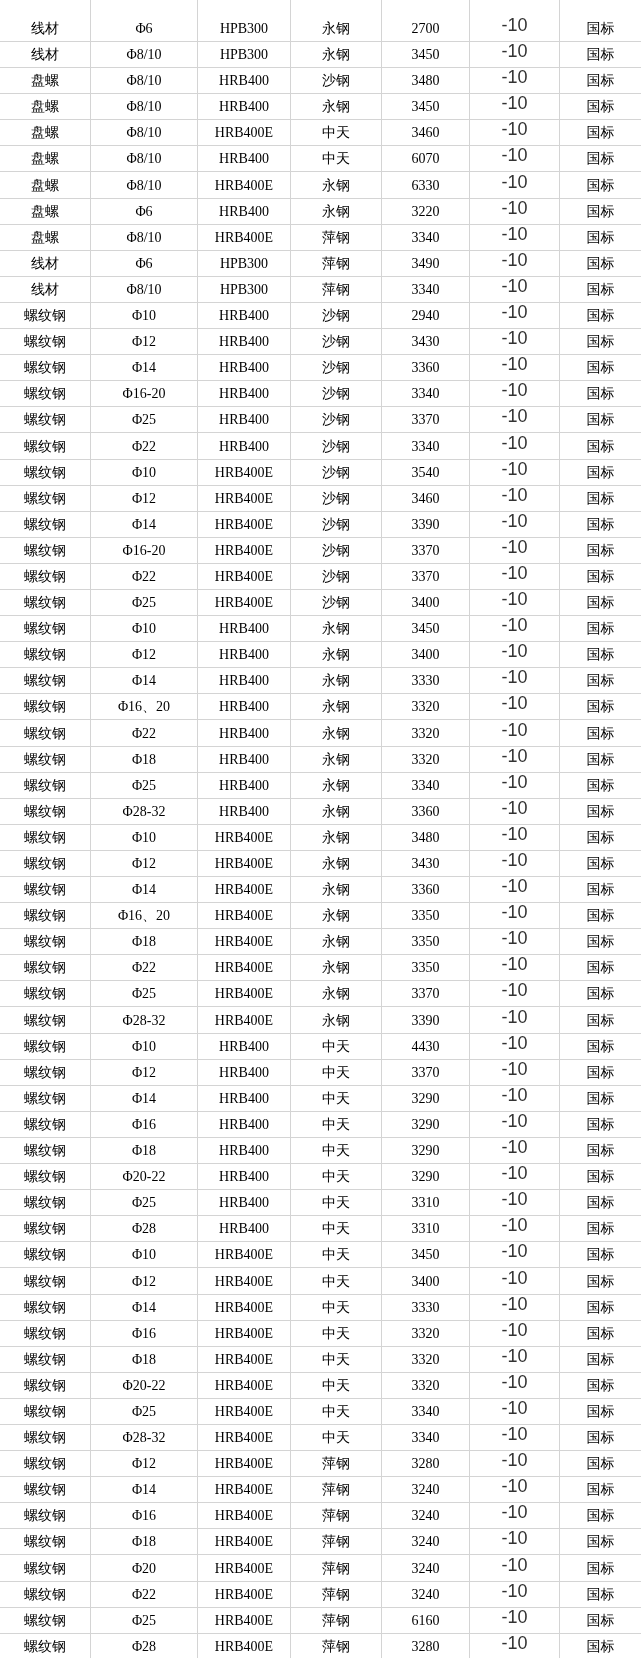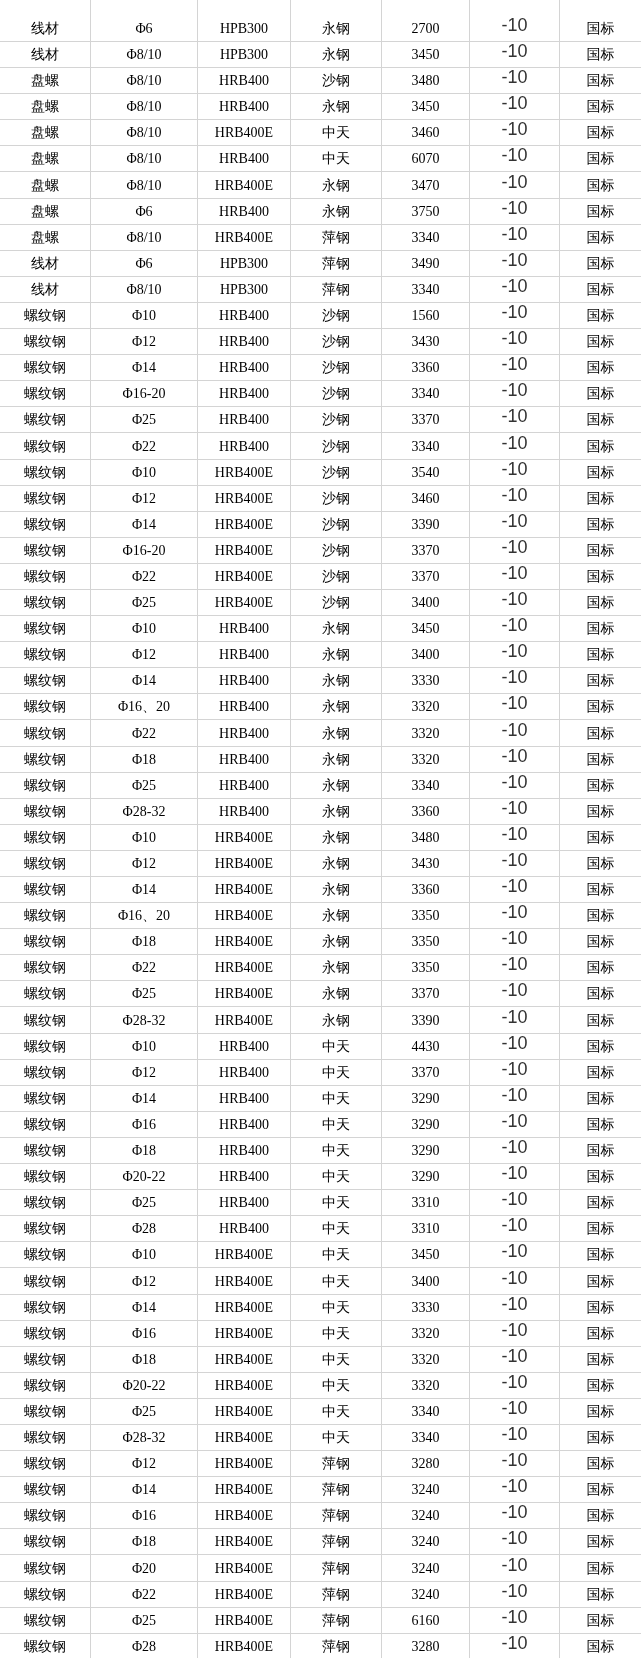--- a/index.html
+++ b/index.html
@@ -112,30 +112,30 @@
       <div class="cell col-mill">中天</div>
       <div class="cell col-price">6070</div>
       <div class="cell col-change">-10</div>
       <div class="cell col-note">国标</div>
     </div>
     <div class="row">
       <div class="cell col-material">盘螺</div>
       <div class="cell col-spec">Φ8/10</div>
       <div class="cell col-grade">HRB400E</div>
       <div class="cell col-mill">永钢</div>
-      <div class="cell col-price">3470</div>
+      <div class="cell col-price">6330</div>
       <div class="cell col-change">-10</div>
       <div class="cell col-note">国标</div>
     </div>
     <div class="row">
       <div class="cell col-material">盘螺</div>
       <div class="cell col-spec">Φ6</div>
       <div class="cell col-grade">HRB400</div>
       <div class="cell col-mill">永钢</div>
-      <div class="cell col-price">3750</div>
+      <div class="cell col-price">3220</div>
       <div class="cell col-change">-10</div>
       <div class="cell col-note">国标</div>
     </div>
     <div class="row">
       <div class="cell col-material">盘螺</div>
       <div class="cell col-spec">Φ8/10</div>
       <div class="cell col-grade">HRB400E</div>
       <div class="cell col-mill">萍钢</div>
       <div class="cell col-price">3340</div>
       <div class="cell col-change">-10</div>
@@ -157,21 +157,21 @@
       <div class="cell col-mill">萍钢</div>
       <div class="cell col-price">3340</div>
       <div class="cell col-change">-10</div>
       <div class="cell col-note">国标</div>
     </div>
     <div class="row">
       <div class="cell col-material">螺纹钢</div>
       <div class="cell col-spec">Φ10</div>
       <div class="cell col-grade">HRB400</div>
       <div class="cell col-mill">沙钢</div>
-      <div class="cell col-price">1560</div>
+      <div class="cell col-price">2940</div>
       <div class="cell col-change">-10</div>
       <div class="cell col-note">国标</div>
     </div>
     <div class="row">
       <div class="cell col-material">螺纹钢</div>
       <div class="cell col-spec">Φ12</div>
       <div class="cell col-grade">HRB400</div>
       <div class="cell col-mill">沙钢</div>
       <div class="cell col-price">3430</div>
       <div class="cell col-change">-10</div>

